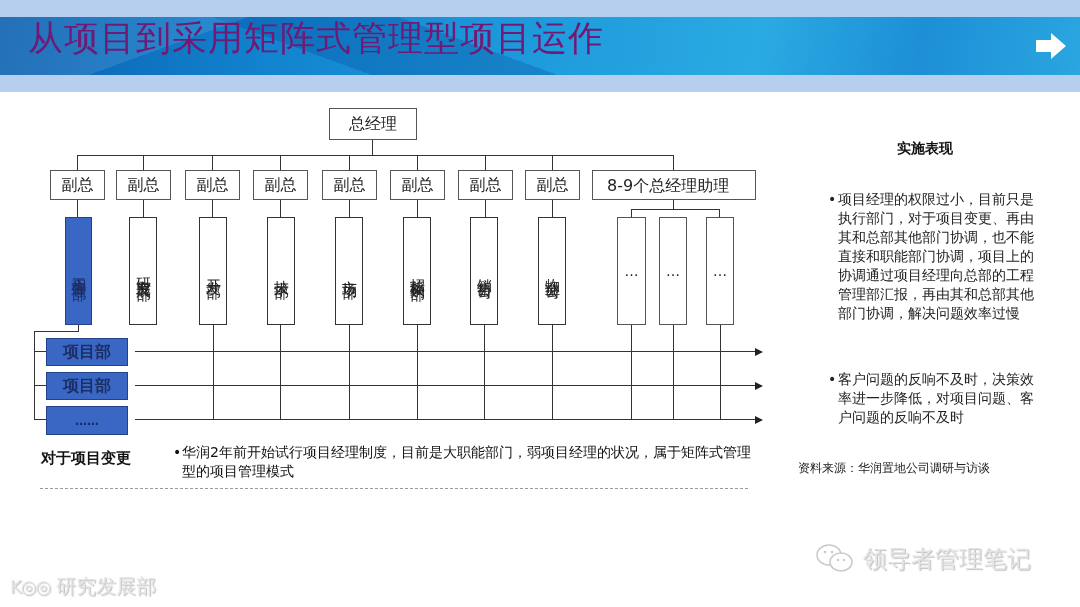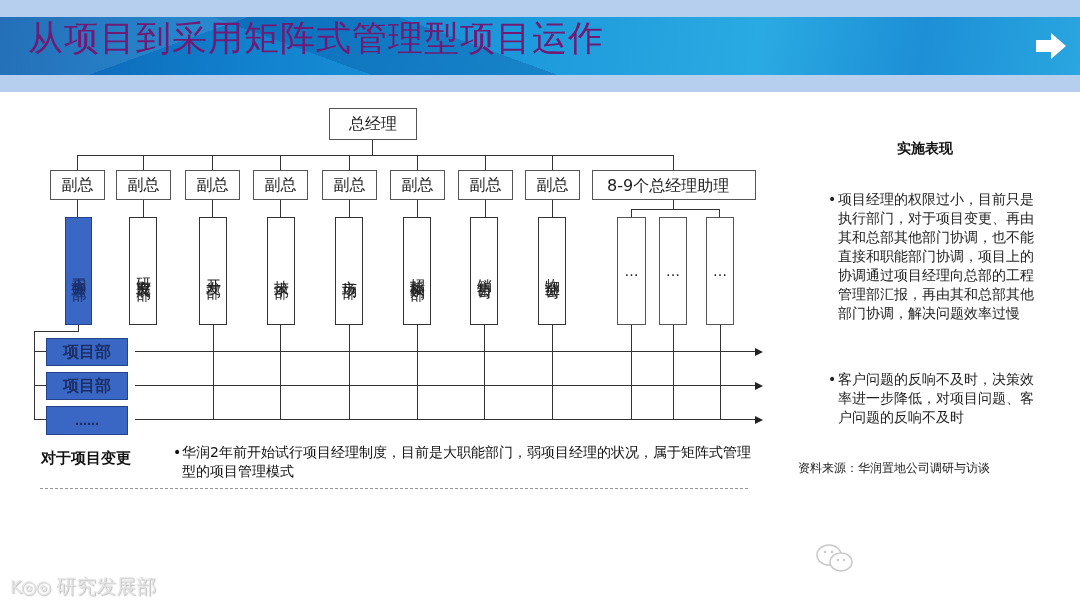--- a/index.html
+++ b/index.html
@@ -190,13 +190,14 @@
 </div>
 <div class="abs wm" style="left:815px;top:543px;display:flex;align-items:center;gap:8px;font-size:24px;">
   <svg width="40" height="32" viewBox="0 0 40 32">
     <ellipse cx="14" cy="12" rx="12" ry="10" fill="none" stroke="#c9c9c9" stroke-width="1.5"></ellipse>
     <ellipse cx="26" cy="19" rx="11" ry="9" fill="#fff" stroke="#c9c9c9" stroke-width="1.5"></ellipse>
     <circle cx="10" cy="9" r="1.3" fill="#c9c9c9"></circle>
       <circle cx="17" cy="9" r="1.3" fill="#c9c9c9"></circle>
     <circle cx="23" cy="17" r="1.2" fill="#c9c9c9"></circle>
       <circle cx="29" cy="17" r="1.2" fill="#c9c9c9"></circle>
   </svg>
+  <span>领导者管理笔记</span>
 </div>
 
 </body></html>

